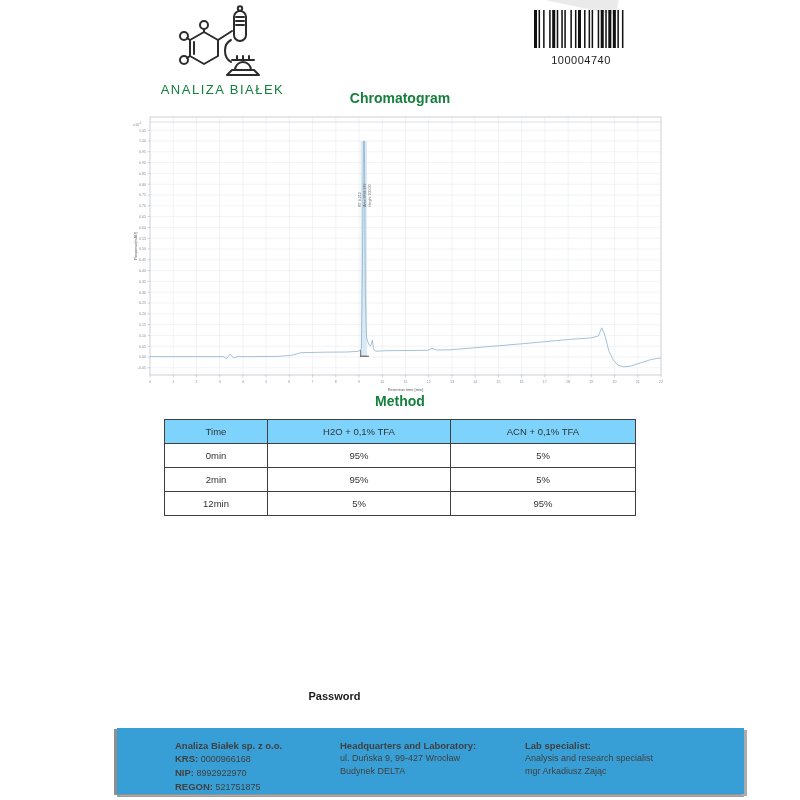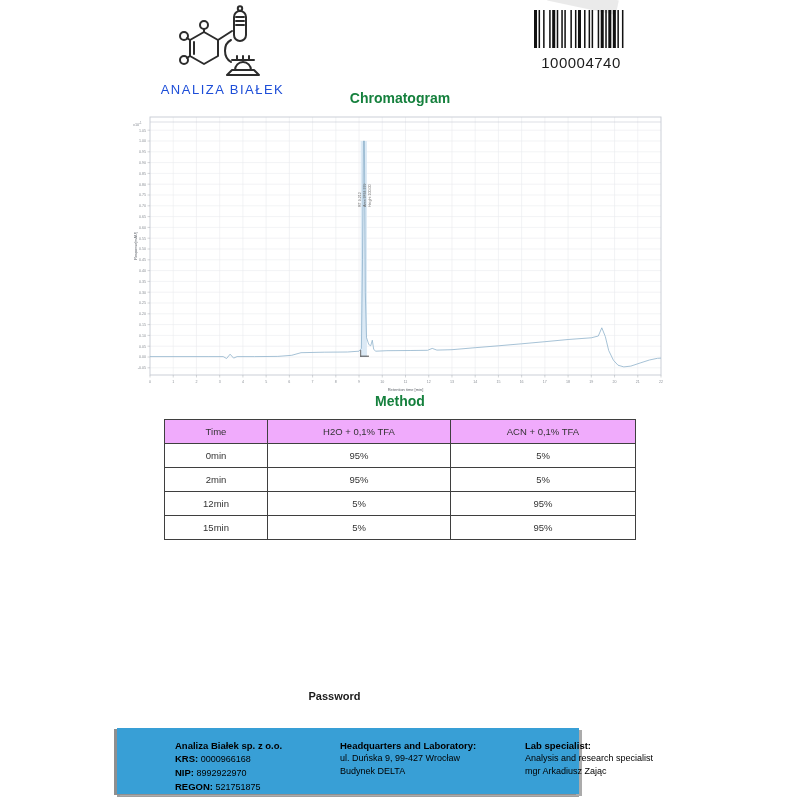--- a/index.html
+++ b/index.html
@@ -1,41 +1,41 @@
 <!DOCTYPE html>
 <html><head>
 <meta charset="utf-8">
 <style>
   html,body{margin:0;padding:0;}
   body{width:800px;height:800px;background:#ffffff;position:relative;overflow:hidden;
        font-family:"Liberation Sans",sans-serif;color:#222;}
   .abs{position:absolute;}
   
   .logo-wrap{left:150px;top:4px;width:145px;text-align:center;}
-  .logo-text{font-size:13px;letter-spacing:1.5px;color:#1d4ed8;margin-top:2px;}
+  .logo-text{font-size:13px;letter-spacing:1.5px;color:#15803d;margin-top:2px;}
   .scan-artifact{left:548px;top:-7px;width:70px;height:15px;background:#d9d9d9;opacity:.55;transform:rotate(12deg);}
   .barcode-wrap{left:533px;top:10px;width:96px;text-align:center;}
-  .barcode-num{font-size:15px;color:#1c1c1c;margin-top:2px;letter-spacing:.5px;}
+  .barcode-num{font-size:11px;color:#1c1c1c;margin-top:2px;letter-spacing:.5px;}
   
   .h-title{left:0;width:800px;text-align:center;font-weight:bold;font-size:14px;color:#15803d;}
   #chromatogram-title{top:90px;}
   #method-title{top:393px;}
   
   #chart{left:118px;top:110px;}
   
   #method-table{left:164px;top:419px;width:471px;border-collapse:collapse;table-layout:fixed;}
   #method-table th,#method-table td{border:1px solid #3f3f3f;font-size:9.5px;text-align:center;
        height:23px;padding:0;color:#333;font-weight:normal;}
-  #method-table th{background:#f0abfc;}
+  #method-table th{background:#7dd3fc;}
   #method-table col.c1{width:103px;} #method-table col.c2{width:183px;} #method-table col.c3{width:185px;}
   
   .pwd-label{left:0;top:690px;width:669px;text-align:center;font-weight:bold;font-size:11px;color:#1a1a1a;}
   .pwd-value{left:0;top:707px;width:800px;text-align:center;font-size:10px;color:#333;letter-spacing:.3px;margin-top:32px;}
   
-  .footer{left:117px;top:728px;width:462px;height:66px;background:#389fd6;color:#000000;
+  .footer{left:117px;top:728px;width:627px;height:66px;background:#389fd6;color:#404040;
           box-shadow:-3px 1px 0 #8f8f8f, 3px 2px 0 #ababab, 0 3px 0 #9e9e9e;}
   .footer .col{position:absolute;top:11px;line-height:13px;font-size:9px;white-space:nowrap;}
   .footer .col1{left:58px;} .footer .col2{left:223px;} .footer .col3{left:408px;}
   .footer .b{font-weight:bold;font-size:9.5px;}
 </style>
 </head>
 <body>
 
 <div class="abs scan-artifact"></div>
 
@@ -279,25 +279,20 @@
       <tr>
         <td>2min</td>
         <td>95%</td>
         <td>5%</td>
       </tr>
       <tr>
         <td>12min</td>
         <td>5%</td>
         <td>95%</td>
       </tr>
-      <tr>
-        <td>15min</td>
-        <td>5%</td>
-        <td>95%</td>
-      </tr>
     </tbody>
 </table>
 
 <div class="abs pwd-label">Password</div>
 <div class="abs pwd-value">R63BDJ83</div>
 
 <div class="abs footer">
   <div class="col col1">
     <div class="b">Analiza Białek sp. z o.o.</div>
     <div><span class="b">KRS:</span> <span>0000966168</span></div>

